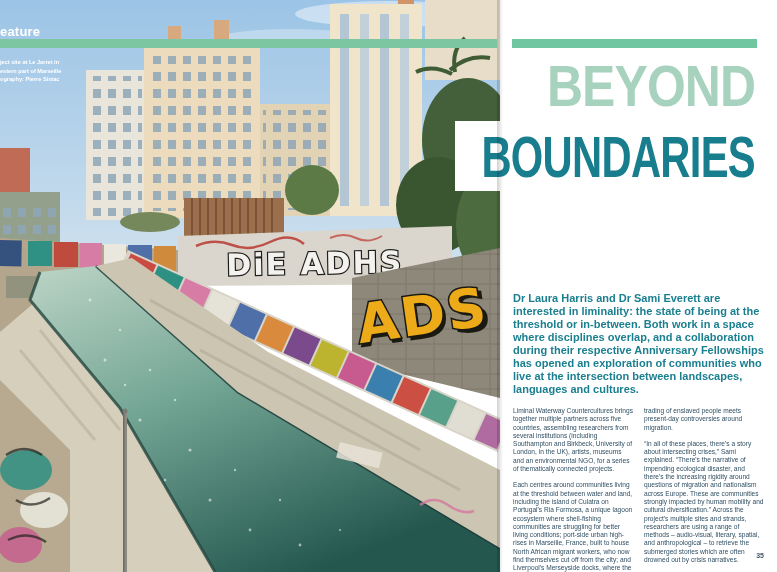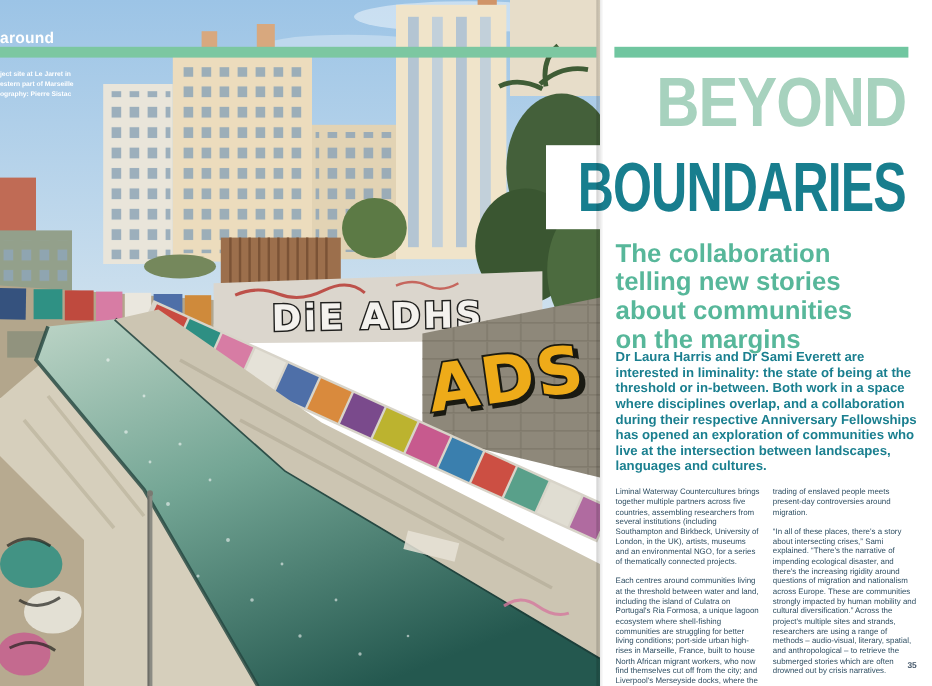--- a/index.html
+++ b/index.html
@@ -204,34 +204,30 @@
 
       <g>
         <rect x="123" y="412" width="4" height="160" fill="#8b8b83"></rect>
         <rect x="123" y="412" width="1.5" height="160" fill="#6d6d66"></rect>
         <circle cx="125" cy="411" r="2.5" fill="#7a7a72"></circle>
       </g>
     </svg>
 
     
     <div class="bar-left"></div>
-    <div class="feature-label">around</div>
+    <div class="feature-label">eature</div>
     <div class="photo-caption">ject site at Le Jarret in
 estern part of Marseille
 ography: Pierre Sistac</div>
   </div>
 
   <div class="right-page">
     <div class="title1">
       <span class="squeeze">BEYOND</span>
     </div>
-    <div class="standfirst">The collaboration
-telling new stories
-about communities
-on the margins</div>
     <div class="intro">Dr Laura Harris and Dr Sami Everett are interested in liminality: the state of being at the threshold or in-between. Both work in a space where disciplines overlap, and a collaboration during their respective Anniversary Fellowships has opened an exploration of communities who live at the intersection between landscapes, languages and cultures.</div>
     <div class="columns">
       <div class="col">
         <p>Liminal Waterway Countercultures brings together multiple partners across five countries, assembling researchers from several institutions (including Southampton and Birkbeck, University of London, in the UK), artists, museums and an environmental NGO, for a series of thematically connected projects.</p>
         <p>Each centres around communities living at the threshold between water and land, including the island of Culatra on Portugal's Ria Formosa, a unique lagoon ecosystem where shell-fishing communities are struggling for better living conditions; port-side urban high-rises in Marseille, France, built to house North African migrant workers, who now find themselves cut off from the city; and Liverpool's Merseyside docks, where the history of the</p>
       </div>
       <div class="col">
         <p>trading of enslaved people meets present-day controversies around migration.</p>
         <p>“In all of these places, there's a story about intersecting crises,” Sami explained. “There's the narrative of impending ecological disaster, and there's the increasing rigidity around questions of migration and nationalism across Europe. These are communities strongly impacted by human mobility and cultural diversification.” Across the project's multiple sites and strands, researchers are using a range of methods – audio-visual, literary, spatial, and anthropological – to retrieve the submerged stories which are often drowned out by crisis narratives.</p>
 

